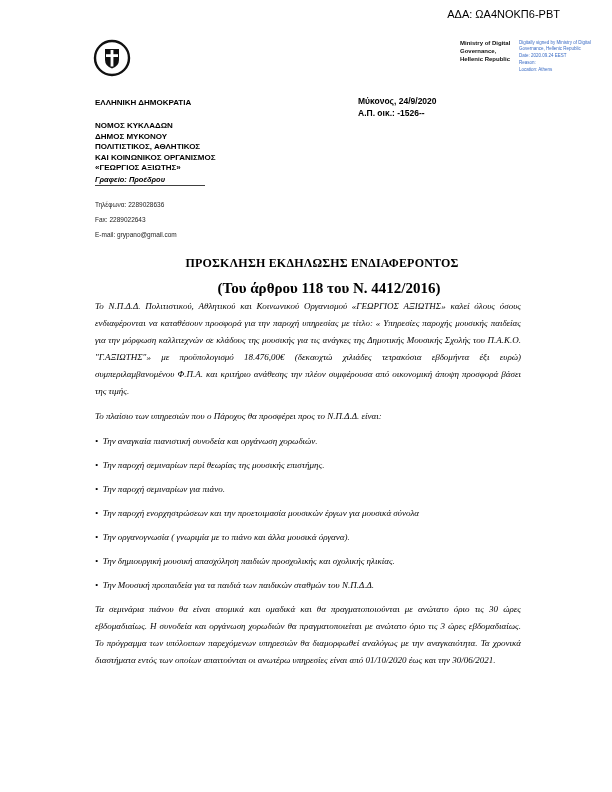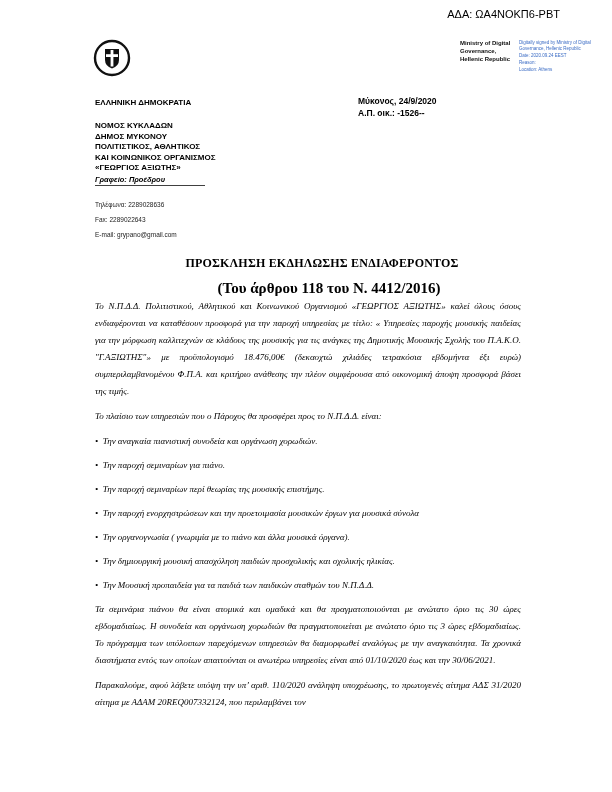--- a/index.html
+++ b/index.html
@@ -116,24 +116,23 @@
   </div>
 
   <div class="title">ΠΡΟΣΚΛΗΣΗ ΕΚΔΗΛΩΣΗΣ ΕΝΔΙΑΦΕΡΟΝΤΟΣ</div>
   <div class="subtitle">(Του άρθρου 118 του Ν. 4412/2016)</div>
 
   <div class="content">
     <p>Το  Ν.Π.Δ.Δ. Πολιτιστικού, Αθλητικού και Κοινωνικού Οργανισμού «ΓΕΩΡΓΙΟΣ ΑΞΙΩΤΗΣ» καλεί όλους όσους ενδιαφέρονται να καταθέσουν προσφορά για την παροχή υπηρεσίας με τίτλο: « Υπηρεσίες παροχής μουσικής παιδείας για την μόρφωση καλλιτεχνών σε κλάδους της μουσικής για τις ανάγκες της Δημοτικής Μουσικής Σχολής του Π.Α.Κ.Ο. "Γ.ΑΞΙΩΤΗΣ"» με προϋπολογισμό 18.476,00€ (δεκαοχτώ χιλιάδες τετρακόσια εβδομήντα έξι ευρώ) συμπεριλαμβανομένου Φ.Π.Α. και κριτήριο ανάθεσης την πλέον συμφέρουσα από οικονομική άποψη προσφορά βάσει της τιμής.</p>
     <p>Το πλαίσιο των υπηρεσιών που ο Πάροχος θα προσφέρει προς το Ν.Π.Δ.Δ. είναι:</p>
     <ul>
       <li>Την αναγκαία πιανιστική συνοδεία και οργάνωση χορωδιών.</li>
+      <li>Την παροχή σεμιναρίων περί θεωρίας της μουσικής επιστήμης.</li>
       <li>Την παροχή σεμιναρίων για πιάνο.</li>
-      <li>Την παροχή σεμιναρίων περί θεωρίας της μουσικής επιστήμης.</li>
       <li>Την παροχή ενορχηστρώσεων και την προετοιμασία μουσικών έργων για μουσικά σύνολα</li>
       <li>Την οργανογνωσία ( γνωριμία με το πιάνο και άλλα μουσικά όργανα).</li>
       <li>Την δημιουργική μουσική απασχόληση παιδιών προσχολικής και σχολικής ηλικίας.</li>
       <li>Την Μουσική προπαιδεία για τα παιδιά των παιδικών σταθμών του Ν.Π.Δ.Δ.</li>
     </ul>
     <p>Τα σεμινάρια πιάνου θα είναι ατομικά και ομαδικά και θα πραγματοποιούνται με ανώτατο όριο τις 30 ώρες εβδομαδιαίως.  Η συνοδεία και οργάνωση χορωδιών θα πραγματοποιείται με ανώτατο όριο τις 3 ώρες εβδομαδιαίως. Το πρόγραμμα των υπόλοιπων παρεχόμενων υπηρεσιών θα διαμορφωθεί αναλόγως με την αναγκαιότητα. Τα χρονικά διαστήματα εντός των οποίων απαιτούνται οι ανωτέρω υπηρεσίες είναι από 01/10/2020 έως και την 30/06/2021.</p>
-    <p>Παρακαλούμε, αφού λάβετε υπόψη την υπ’ αριθ. 110/2020 ανάληψη υποχρέωσης, το πρωτογενές αίτημα ΑΔΣ 31/2020 αίτημα με ΑΔΑΜ 20REQ007332124, που περιλαμβάνει τον</p>
   </div>
 
 </div>
 
 </body></html>

